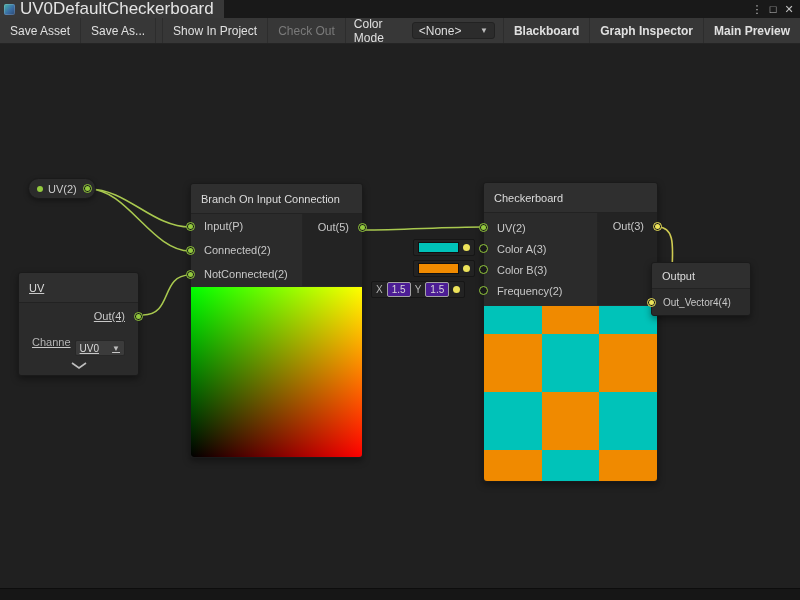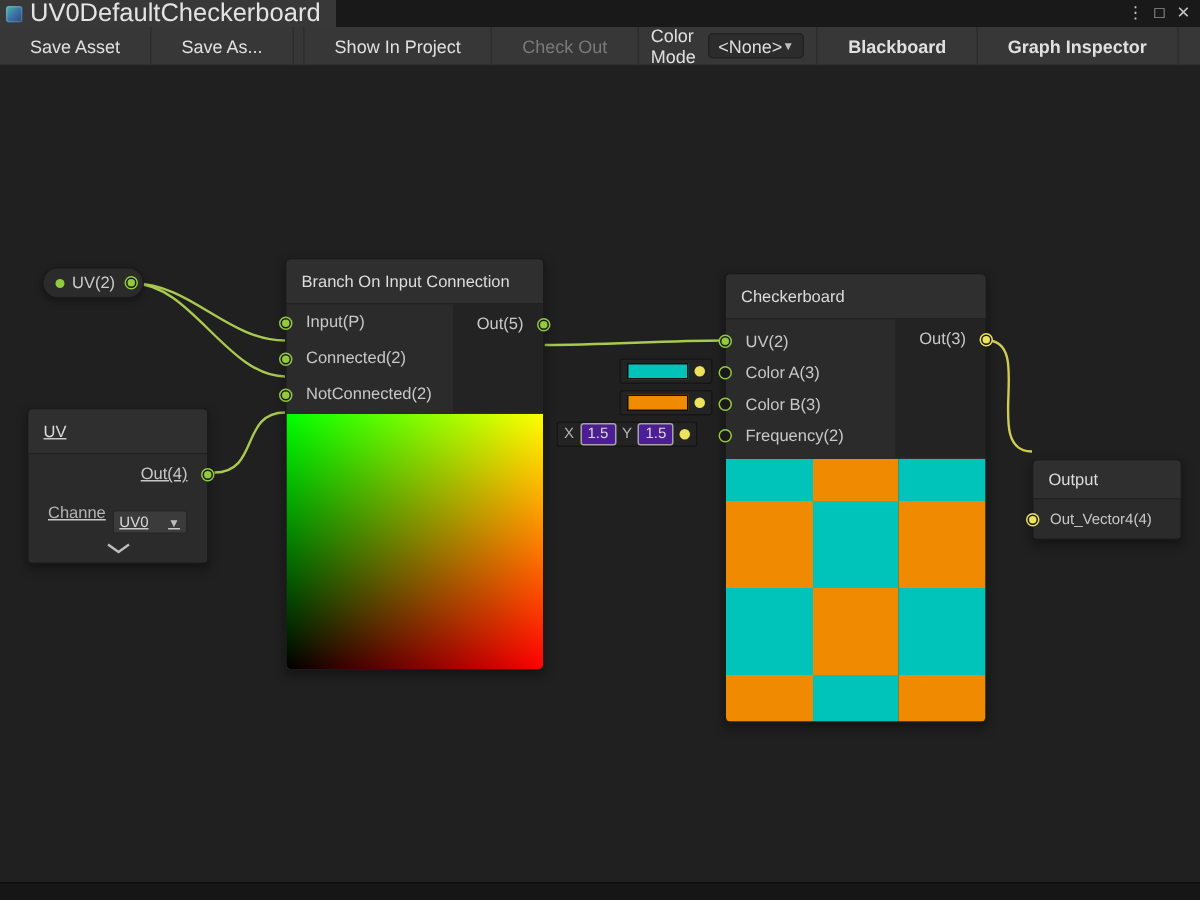--- a/index.html
+++ b/index.html
@@ -9,21 +9,21 @@
 
   
   .tabbar { position:absolute; top:0; left:0; right:0; height:18px; background:#191919; display:flex; align-items:stretch; }
   .tab { display:flex; align-items:center; gap:5px; background:#383838; padding:0 10px 0 4px; font-size:17px; color:#e4e4e4; }
   .tab-icon { width:11px; height:11px; border-radius:2px; background:linear-gradient(135deg,#49b6a8 0%,#3a6ea5 55%,#2c4870 100%); box-shadow:inset 0 0 0 1px rgba(255,255,255,.15); }
   .win-controls { margin-left:auto; display:flex; align-items:center; padding-right:3px; }
   .win-btn { width:16px; text-align:center; font-size:11px; line-height:18px; color:#c2c2c2; }
 
   
   .toolbar { position:absolute; top:18px; left:0; right:0; height:26px; background:#373737; border-bottom:1px solid #242424; display:flex; align-items:stretch; font-size:12px; color:#e0e0e0; }
-  .tbtn { display:flex; align-items:center; padding:0 20px; border-right:1px solid #2d2d2d; white-space:nowrap; cursor:default; }
+  .tbtn { display:flex; align-items:center; padding:0 10px; border-right:1px solid #2d2d2d; white-space:nowrap; cursor:default; }
   .tbtn.gap { margin-left:6px; border-left:1px solid #2d2d2d; }
   .tbtn.right { border-right:none; border-left:1px solid #2d2d2d;font-weight:bold; }
   .tbtn.disabled { color:#7a7a7a; }
   .flex1 { flex:1; }
   .cm-label { display:flex; align-items:center; padding:0 8px; }
   .dropdown { display:flex; align-items:center; justify-content:space-between; width:100px; margin:4px 8px 4px 0; background:#2c2c2c; border:1px solid #222; border-radius:3px; padding:0 6px; color:#dedede; cursor:default; }
   .dd-arrow { font-size:8px; color:#bdbdbd; }
 
   
   .graph { position:absolute; top:44px; left:0; width:800px; height:544px; background:#202020; }
@@ -139,21 +139,21 @@
           </span>
         </div>
         <div class="chevron-row">
           <svg width="18" height="9">
               <polyline points="2,2 9,7 16,2" fill="none" stroke="#bdbdbd" stroke-width="1.6"></polyline>
             </svg>
         </div>
       </div>
     </div>
 
-    <div class="node" style="left:190px; top:128px; width:173px;text-align:right;">
+    <div class="node" style="left:190px; top:139px; width:173px;text-align:right;">
       <div class="node-header">
         <span>Branch On Input Connection</span>
       </div>
       <div class="node-body" style="height:72px;">
         <div class="row">
           <span class="port in connected"></span>
           <span>Input(P)</span>
         </div>
         <div class="row">
           <span class="port in connected"></span>
@@ -234,21 +234,21 @@
       <span class="cdot"></span>
     </div>
     <div class="ctl" style="left:371px; top:237px;">
       <span class="flabel">X</span>
       <span class="field">1.5</span>
       <span class="flabel">Y</span>
       <span class="field">1.5</span>
       <span class="cdot"></span>
     </div>
 
-    <div class="node" style="left:688px; top:218px; width:100px;margin-top:44px;">
+    <div class="node" style="left:651px; top:218px; width:100px;">
       <div class="node-header" style="height:26px;">
         <span>Output</span>
       </div>
       <div class="node-body">
         <div class="row" style="height:26px; padding-left:11px; font-size:10px;">
           <span class="port in yellow connected"></span>
           <span>Out_Vector4(4)</span>
         </div>
       </div>
     </div>

